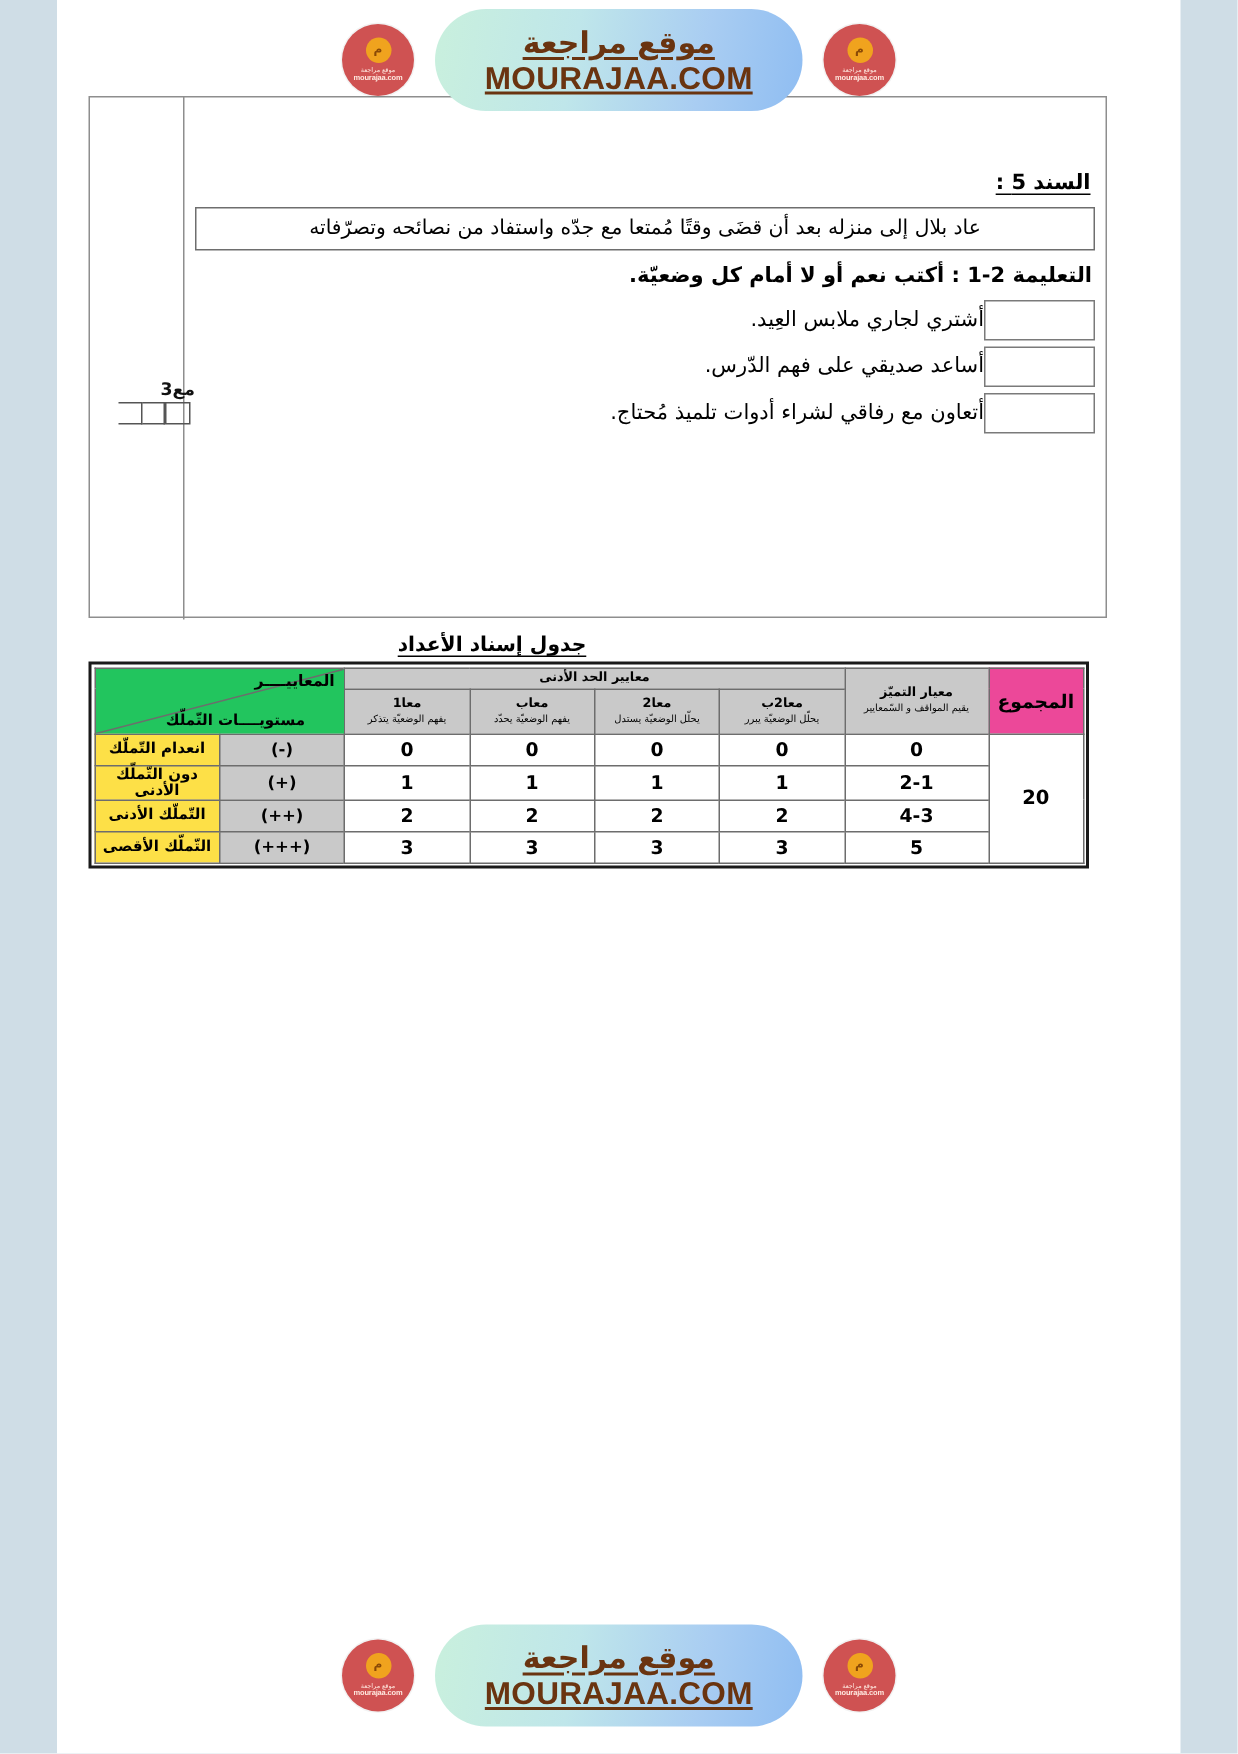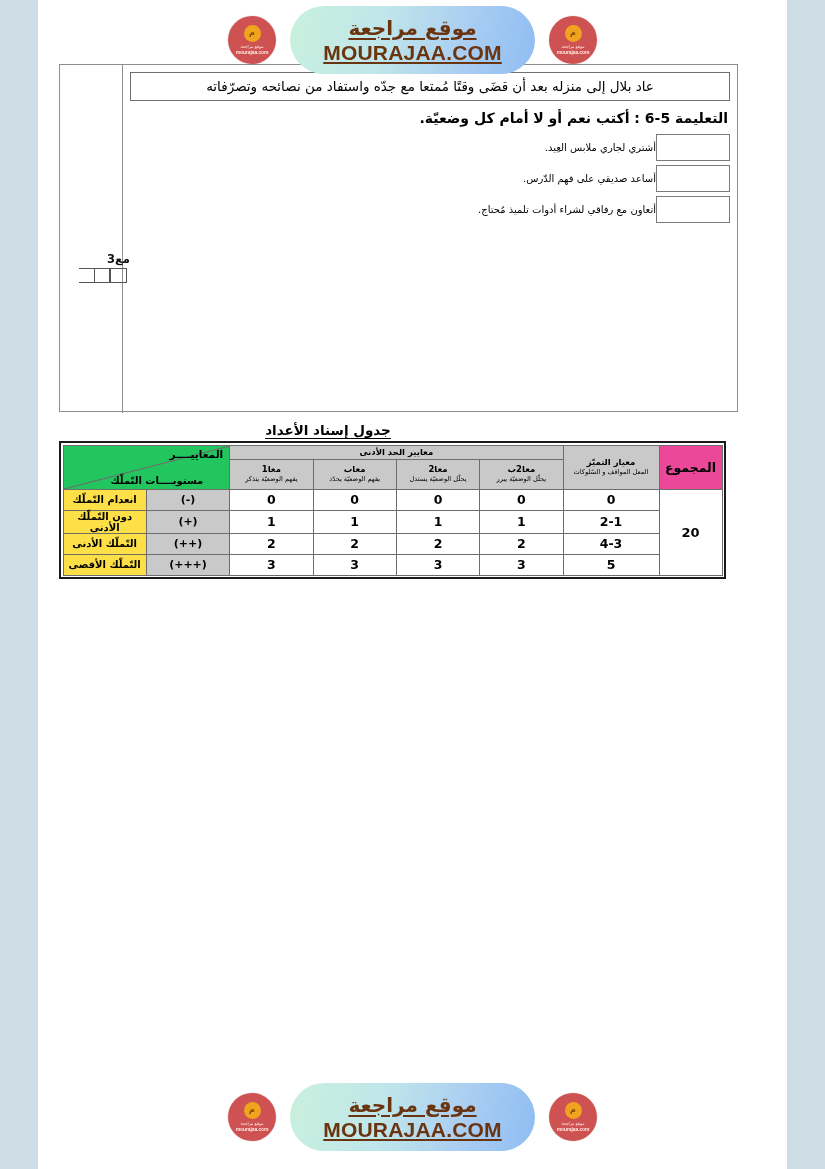--- a/index.html
+++ b/index.html
@@ -113,21 +113,21 @@
   }
   .instruction{
     font-size:14px;font-weight:bold;margin:9px 2px 6px 0;
   }
   .q-list{margin:0;padding:0;list-style:none;}
   .q-row{
     display:flex;align-items:center;justify-content:flex-start;
     height:31px;
   }
   .q-text{
-    font-size:10px;line-height:1.2;width:330px;text-align:right;
+    font-size:14px;line-height:1.2;width:330px;text-align:right;
     padding-left:14px;box-sizing:border-box;
   }
   .q-box{
     width:72px;height:25px;border:1.2px solid #7a7a7a;background:#fff;
     flex:none;
   }
 
   
   .tbl-title{
     position:absolute;left:0;top:422px;width:656px;text-align:center;
@@ -211,22 +211,23 @@
 <div class="margin-mark">
   <div class="mk-label">مع3</div>
   <div class="mk-grid">
     <i></i>
     <i></i>
     <i></i>
   </div>
 </div>
 
 <div class="content">
+  <div class="sanad-title">السند 5 :</div>
   <div class="quote-box">عاد بلال إلى منزله بعد أن قضَى وقتًا مُمتعا مع جدّه واستفاد من نصائحه وتصرّفاته</div>
-  <div class="instruction">التعليمة 5-6 : أكتب نعم أو لا أمام كل وضعيّة.</div>
+  <div class="instruction">التعليمة 2-1 : أكتب نعم أو لا أمام كل وضعيّة.</div>
   <ul class="q-list">
     <li class="q-row">
       <div class="q-box"></div>
       <div class="q-text">أشتري لجاري ملابس العِيد.</div>
     </li>
     <li class="q-row">
       <div class="q-box"></div>
       <div class="q-text">أساعد صديقي على فهم الدّرس.</div>
     </li>
     <li class="q-row">
@@ -239,21 +240,21 @@
 <div class="tbl-title">جدول إسناد الأعداد</div>
 
 <div class="tbl-wrap">
   <table class="grade">
     <tbody>
 
       <tr>
         <td class="hd c-total" rowspan="2">المجموع</td>
         <td class="crit c-exc" rowspan="2">
           <b>معيار التميّز</b>
-          <span>المعل المواقف و السّلوكات</span>
+          <span>يقيم المواقف و السّمعايير</span>
         </td>
         <td class="hd-min" colspan="4">معايير الحد الأدنى</td>
         <td class="diag" colspan="2" rowspan="2">
           <svg class="dl" viewBox="0 0 156 42" preserveAspectRatio="none">
             <line x1="156" y1="0" x2="0" y2="42" stroke="#6d6d6d" stroke-width="1"></line>
           </svg>
           <span class="t1">المعاييــــر</span>
           <span class="t2">مستويــــات التّملّك</span>
         </td>
       </tr>

